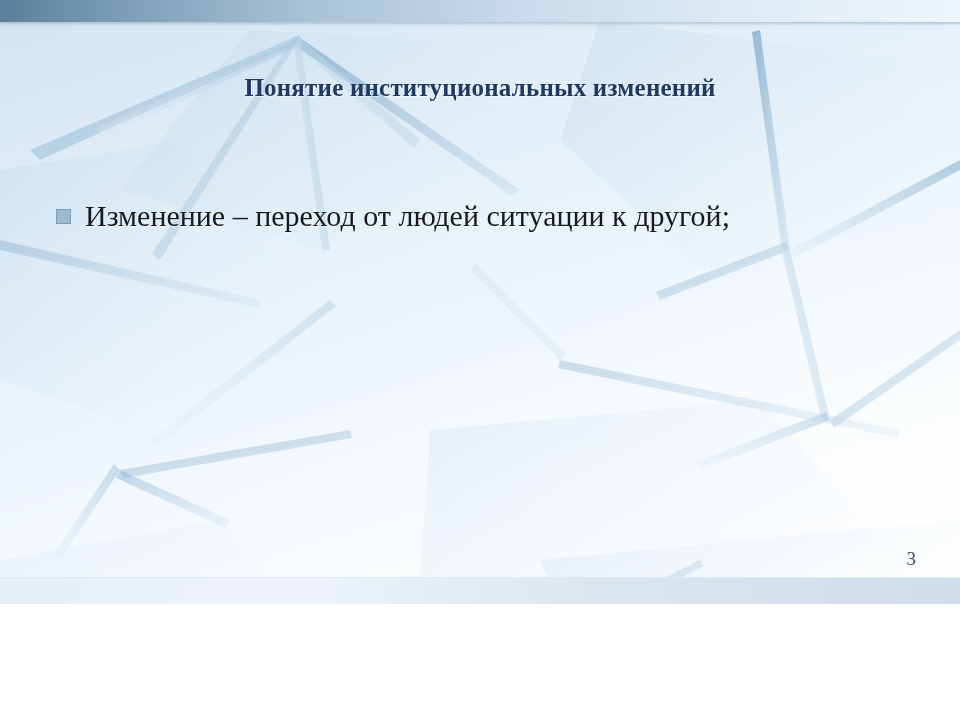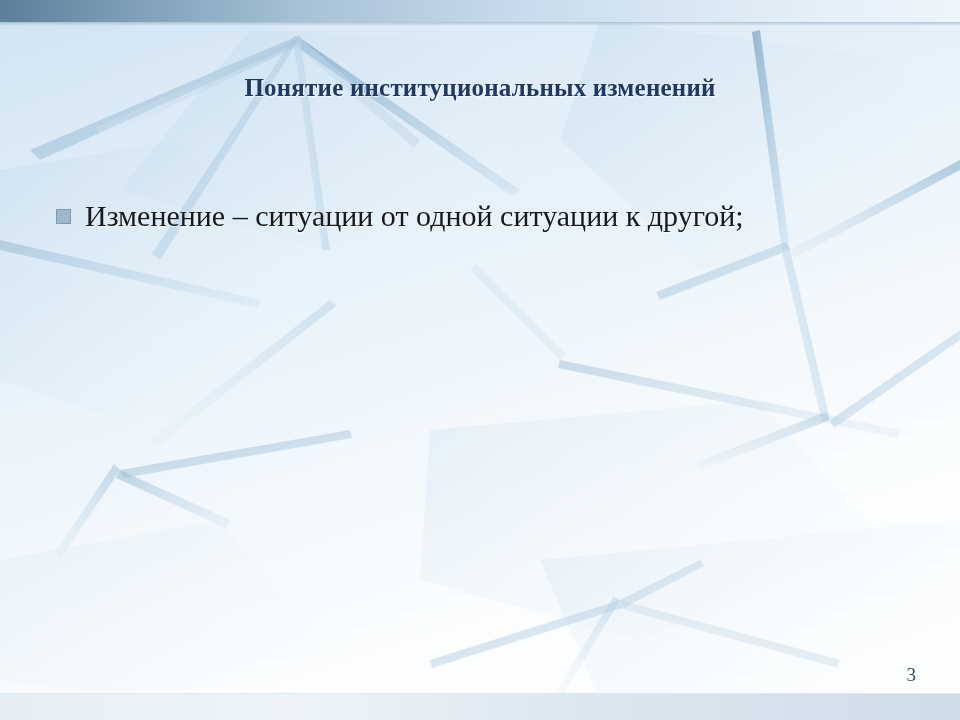--- a/index.html
+++ b/index.html
@@ -3,21 +3,21 @@
 <meta charset="utf-8">
 <style>
   html, body {
     margin: 0;
     padding: 0;
     background: #ffffff;
   }
   .slide {
     position: relative;
     width: 960px;
-    height: 720px;
+    height: 604px;
     overflow: hidden;
     font-family: "Liberation Serif", serif;
     background: linear-gradient(160deg, #dceaf7 0%, #e8f2fa 22%, #f2f8fc 48%, #fbfdfe 72%, #ffffff 100%);
   }
   
   .bg-art {
     position: absolute;
     inset: 0;
     width: 960px;
     height: 720px;
@@ -160,20 +160,20 @@
   </svg>
 
   <div class="top-band"></div>
   <div class="top-band-shadow"></div>
 
   <div class="title">Понятие институциональных изменений</div>
 
   <div class="body">
     <div class="bullet-row">
       <span class="bullet-marker"></span>
-      <span class="bullet-text">Изменение – ситуации от одной ситуации к другой;</span>
+      <span class="bullet-text">Изменение – переход от людей ситуации к другой;</span>
     </div>
   </div>
 
   <div class="bottom-band"></div>
   <div class="page-number">3</div>
 
 </div>
 
 </body></html>

